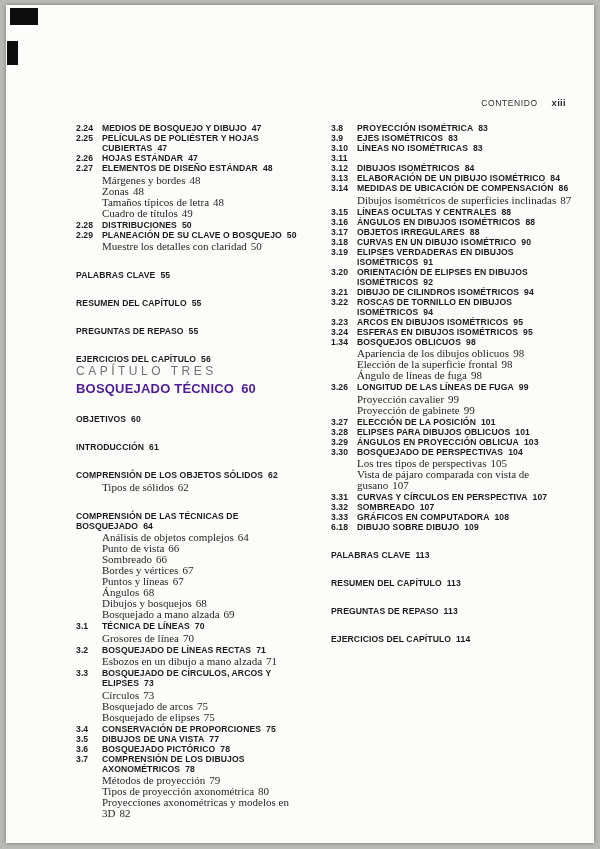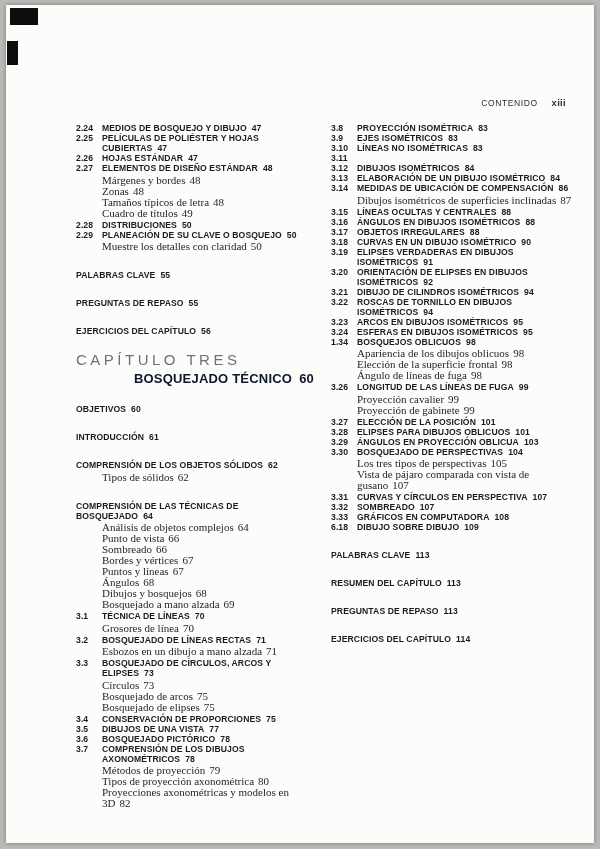--- a/index.html
+++ b/index.html
@@ -38,29 +38,27 @@
   .pg { margin-left:5px; white-space:nowrap; }
 
   .subs { margin-left:26px; margin-top:1.5px; margin-bottom:1px; }
   .sub {
     font-family:"Liberation Serif", serif; font-weight:400;
     font-size:11px; line-height:11px; color:#262626;
   }
   .sub .pg { margin-left:4px; }
 
   .chapter-label {
-    margin-top:15px;
-    font-size:15px; font-weight:400; letter-spacing:3.5px;
+    font-size:12px; font-weight:400; letter-spacing:3.5px;
     color:#707070;
   }
   .chapter-title {
     margin-top:3px;
     font-size:13px; font-weight:700; letter-spacing:.2px;
-    color:#0f172a;
-    text-align:right;
+    color:#4c1d95;
   }
   .chapter-title .pg { margin-left:7px; }
 </style>
 </head>
 <body>
 
 <div class="page">
   <div class="scan-mark mark-1"></div>
   <div class="scan-mark mark-2"></div>
 
@@ -97,20 +95,23 @@
       </div>
       <div class="toc-entry">
         <span class="num">2.29</span>
         <span class="txt"><span>PLANEACIÓN DE SU CLAVE O BOSQUEJO</span><span class="pg">50</span></span>
       </div>
       <div class="subs">
         <div class="sub"><span>Muestre los detalles con claridad</span><span class="pg">50</span></div>
       </div>
       <div class="meta-entry">
         <span class="txt"><span>PALABRAS CLAVE</span><span class="pg">55</span></span>
+      </div>
+      <div class="meta-entry">
+        <span class="txt"><span>RESUMEN DEL CAPÍTULO</span><span class="pg">55</span></span>
       </div>
       <div class="meta-entry">
         <span class="txt"><span>PREGUNTAS DE REPASO</span><span class="pg">55</span></span>
       </div>
       <div class="meta-entry">
         <span class="txt"><span>EJERCICIOS DEL CAPÍTULO</span><span class="pg">56</span></span>
       </div>
       <div class="chapter-label">CAPÍTULO TRES</div>
       <div class="chapter-title"><span>BOSQUEJADO TÉCNICO</span><span class="pg">60</span></div>
       <div class="meta-entry">

